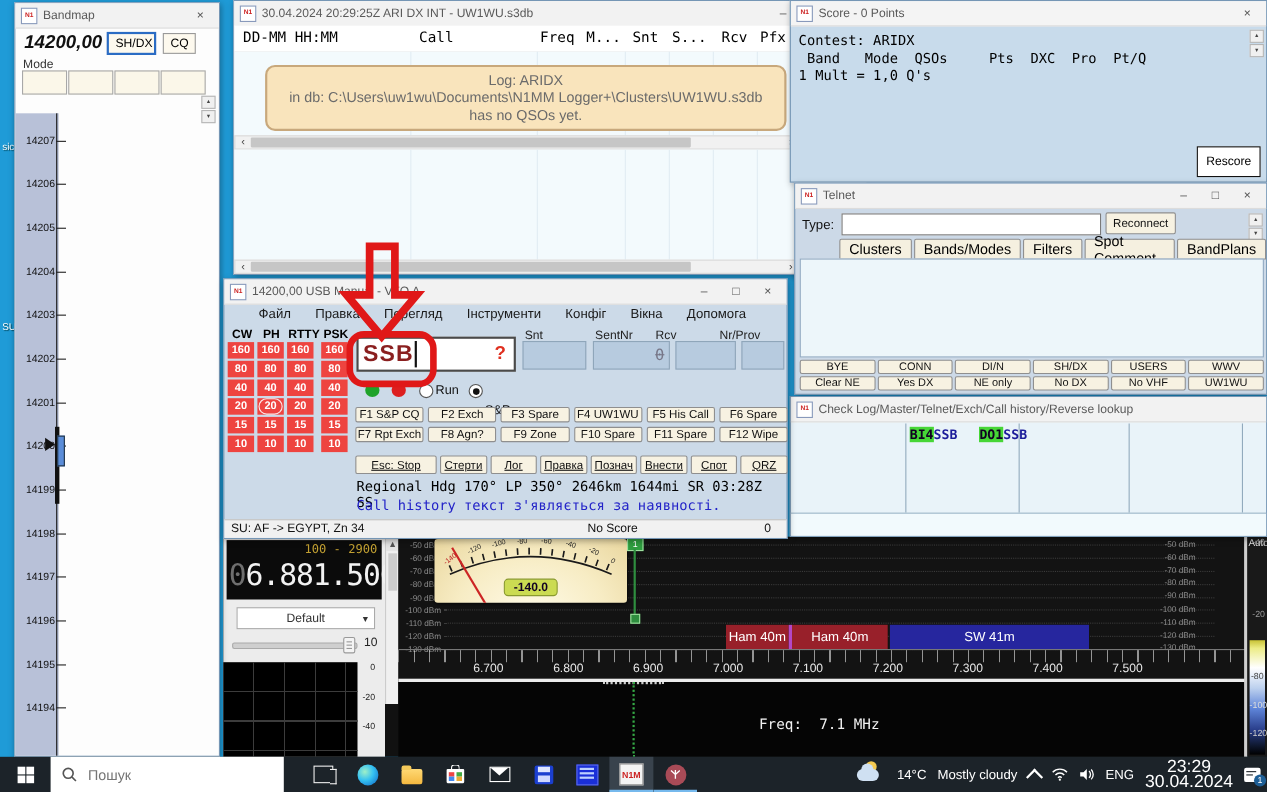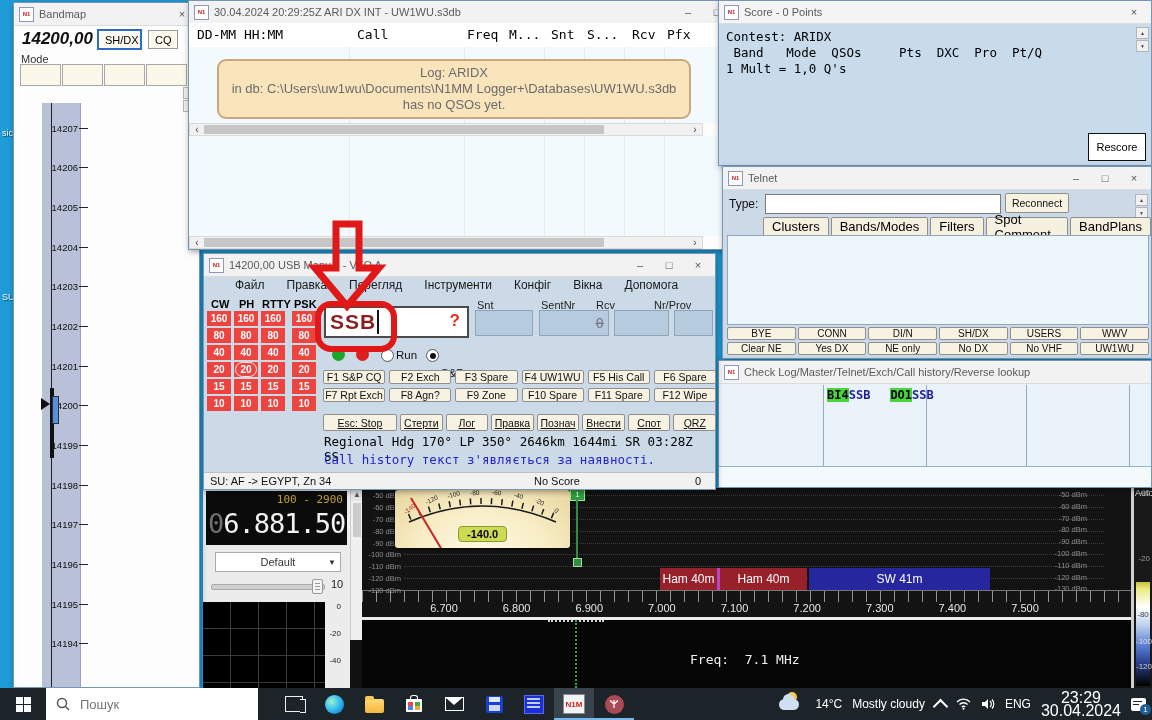--- a/index.html
+++ b/index.html
@@ -22,31 +22,31 @@
             display:flex;align-items:center;justify-content:center;white-space:nowrap;overflow:hidden;box-sizing:border-box;}
   
   .desk-label{position:absolute;color:#fff;font-size:9px;text-shadow:1px 1px 1px #045;}
   
   #bandmap{left:13px;top:2px;width:187px;height:686px;}
   #bm-freq{position:absolute;left:8px;top:26px;font-style:italic;font-weight:bold;font-size:17px;color:#111;}
   #bm-shdx{position:absolute;left:83px;top:26px;width:45px;height:21px;background:#fdf9ee;border:2px solid #2b6cc4;font-size:11px;}
   #bm-cq{position:absolute;left:134px;top:27px;width:30px;height:19px;background:#fdf9ee;border:1px solid #999;font-size:11px;}
   #bm-mode{position:absolute;left:7px;top:50px;font-size:11px;color:#333;}
   .bm-modebox{position:absolute;top:61px;width:39px;height:20px;background:#fbf7e9;border:1px solid #a8a8a8;}
-  #bm-scale{position:absolute;left:0;top:100px;bottom:0;width:38px;background:#b8c1d8;border-right:1px solid #9aa3bb;margin-left:28px;}
+  #bm-scale{position:absolute;left:0;top:100px;bottom:0;width:38px;background:#b8c1d8;border-right:1px solid #9aa3bb;}
   #bm-rows{position:absolute;left:0;top:20px;height:526px;width:46px;display:flex;flex-direction:column;justify-content:space-between;}
   .bm-row{display:flex;align-items:center;justify-content:flex-end;height:10px;}
   .bm-flabel{font-size:9.5px;color:#111;margin-right:1px;}
   .bm-tick{width:9px;height:1px;background:#222;}
   #bm-axis{position:absolute;left:37px;top:100px;bottom:0;width:1px;background:#222;}
   #bm-bar{position:absolute;left:36px;top:385px;width:4px;height:70px;background:#111;}
   #bm-mark{position:absolute;left:38px;top:393px;width:5px;height:26px;background:#5b8dd9;border:1px solid #234;}
   #bm-ptr{position:absolute;left:27px;top:395px;width:0;height:0;border-left:9px solid #111;border-top:6px solid transparent;border-bottom:6px solid transparent;}
   
-  #logwin{left:188px;top:0;width:576px;height:250px;}
+  #logwin{left:212px;top:0;width:576px;height:250px;}
   #log-head{position:absolute;left:0;top:22px;width:100%;height:24px;background:#fff;border-bottom:1px solid #ccc;font-size:13px;color:#000;}
   #log-head span{position:absolute;top:4px;}
   .logpane{position:absolute;left:0;width:100%;background:#f3fafd;
     background-image:linear-gradient(#e1ecf3,#e1ecf3),linear-gradient(#e1ecf3,#e1ecf3),linear-gradient(#e1ecf3,#e1ecf3),linear-gradient(#e1ecf3,#e1ecf3),linear-gradient(#e1ecf3,#e1ecf3),linear-gradient(#e1ecf3,#e1ecf3);
     background-repeat:no-repeat;
     background-position:160px 0,275px 0,355px 0,395px 0,435px 0,475px 0;
     background-size:1px 100%,1px 100%,1px 100%,1px 100%,1px 100%,1px 100%;}
   #log-notice{position:absolute;left:28px;top:12px;width:458px;padding:4px 6px;background:#f9e4bc;border:2px solid #c8a87c;border-radius:9px;
               text-align:center;font-size:13px;color:#6b6b6b;line-height:16px;}
   
@@ -484,21 +484,21 @@
     <span style="left:443px;">Rcv</span>
     <span style="left:478px;">Pfx</span>
     <div class="spinner" style="right:1px;top:1px;">
       <span>▲</span>
       <span>▼</span>
     </div>
   </div>
   <div class="logpane" style="top:46px;height:76px;">
     <div id="log-notice">
       <div>Log: ARIDX</div>
-      <div>in db: C:\Users\uw1wu\Documents\N1MM Logger+\Databases\UW1WU.s3db</div>
+      <div>in db: C:\Users\uw1wu\Documents\N1MM Logger+\Clusters\UW1WU.s3db</div>
       <div>has no QSOs yet.</div>
     </div>
   </div>
   <div class="hscroll" style="left:0;top:122px;width:514px;">
     <span class="arr">‹</span>
     <span class="thumb" style="width:400px;"></span>
     <span class="arr" style="margin-left:auto;">›</span>
   </div>
   <div class="logpane" style="top:135px;height:100px;"></div>
   <div class="hscroll" style="left:0;top:235px;width:514px;">

